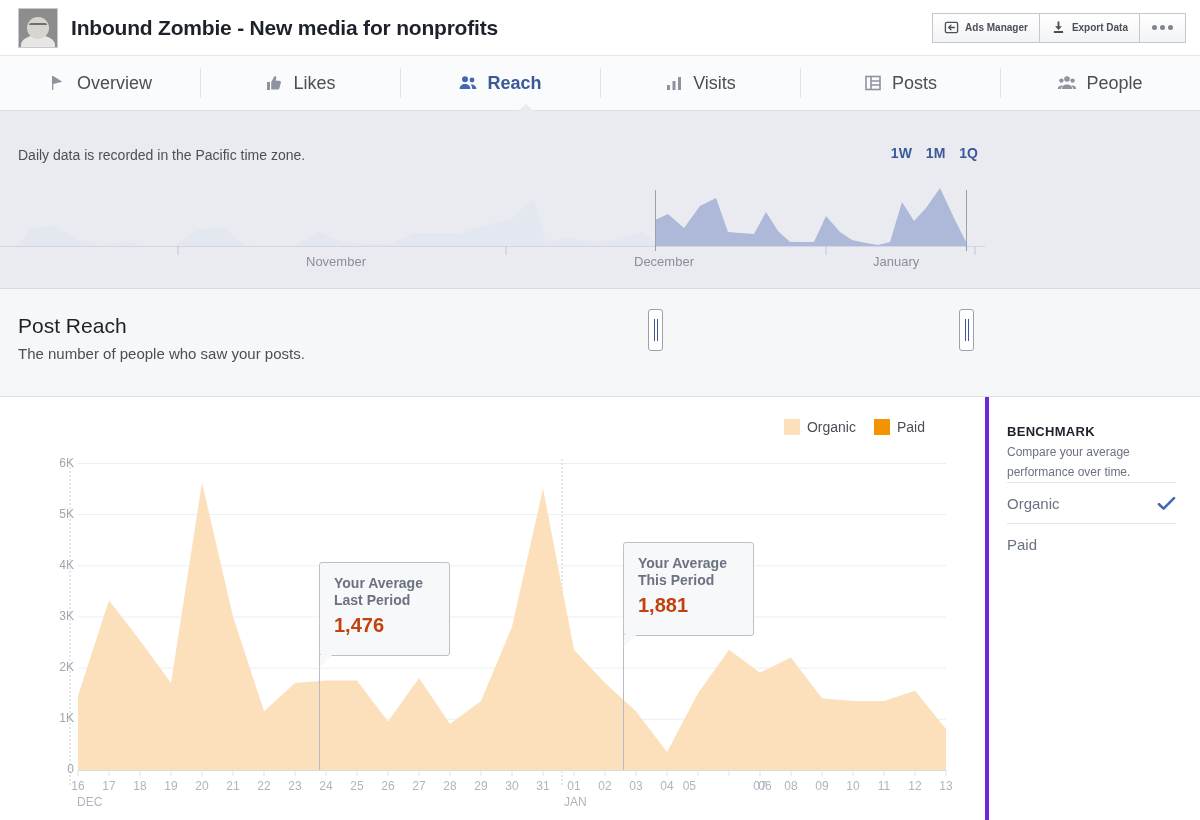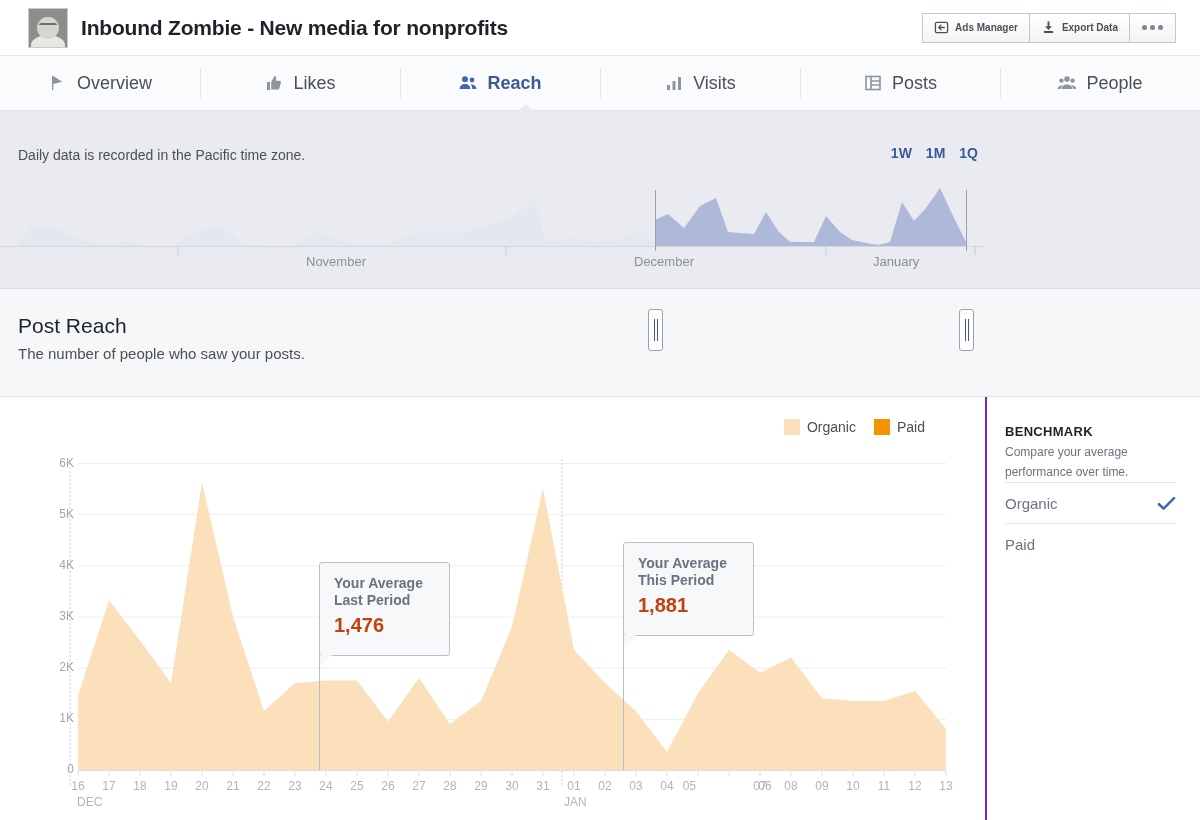--- a/index.html
+++ b/index.html
@@ -8,21 +8,21 @@
     font-family: "Liberation Sans", sans-serif;
     background: #ffffff;
     color: #1d2129;
     overflow: hidden;
   }
   #page { position: relative; width: 1200px; height: 820px; background:#fff; }
 
   
   .titlebar {
     position:absolute; left:0; top:0; width:1200px; height:55px;
-    background:#fff; display:flex; align-items:center; padding:0 24px;
+    background:#fff; display:flex; align-items:center; padding:0 14px;
   }
   .avatar {
     width:40px; height:40px; border:1px solid #c4c9d3; background:#8d8d8d;
     margin-left:4px; position:relative; overflow:hidden; flex:0 0 auto;
   }
   .avatar .face {
     position:absolute; left:50%; top:8px; transform:translateX(-50%);
     width:22px; height:22px; border-radius:50%; background:#d8d5d0;
   }
   .avatar .body {
@@ -136,21 +136,21 @@
   .callout .tail {
     position:absolute; left:-1px; bottom:-13px; width:13px; height:13px;
     background:#f7f8f9; border-left:1px solid #bcc0c8;
     clip-path: polygon(0 0, 100% 0, 0 100%);
   }
   .callout-stem { position:absolute; width:1px; background:#b7bbc3; z-index:4; }
 
   
   .bench {
     position:absolute; left:985px; top:397px; width:215px; height:423px;
-    background:#fff; border-left:2px solid #6d28d9; padding:27px 24px 0 18px;
+    background:#fff; border-left:4px solid #6d28d9; padding:27px 24px 0 18px;
   }
   .bench h3 { font-size:13px; font-weight:bold; color:#1d2129; letter-spacing:0.3px; }
   .bench .desc { font-size:12px; color:#6b7280; line-height:20px; margin-top:3px; }
   .bench .row {
     display:flex; align-items:center; justify-content:space-between;
     border-top:1px solid #e2e4e8; height:41px; font-size:15px; color:#6b7280; cursor:pointer;
   }
   .bench .row:first-of-type { margin-top:13px; }
   .check { width:19px; height:15px; color:#4267b2; }
 </style>

